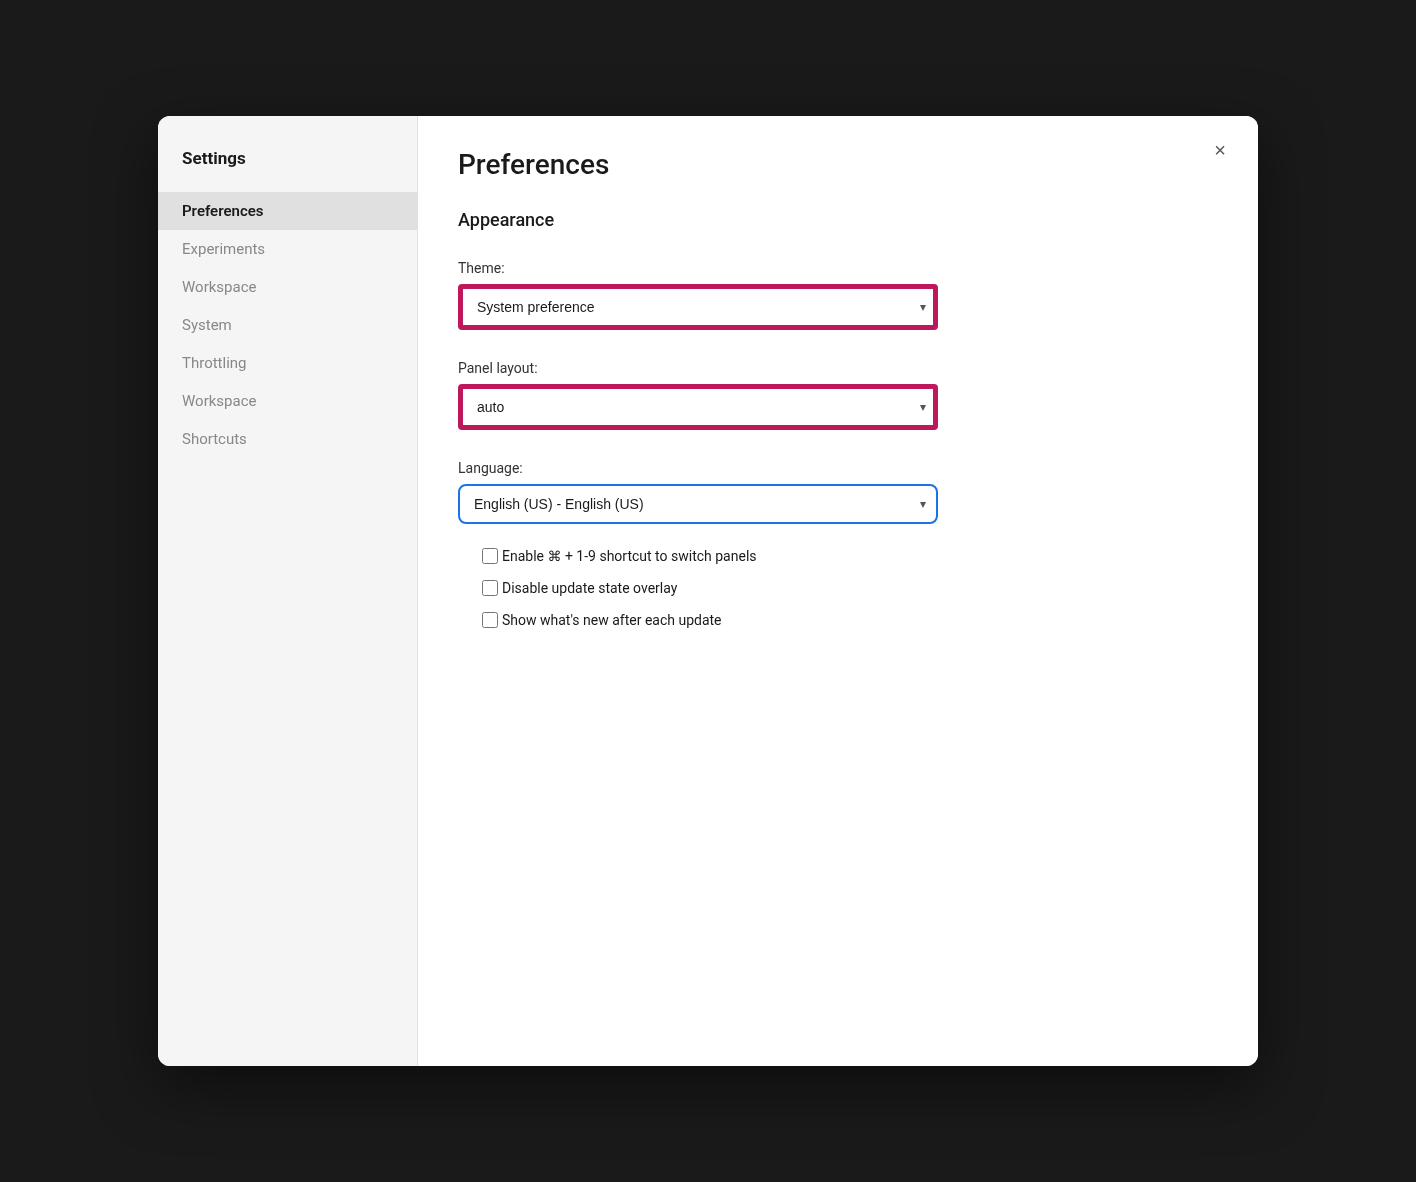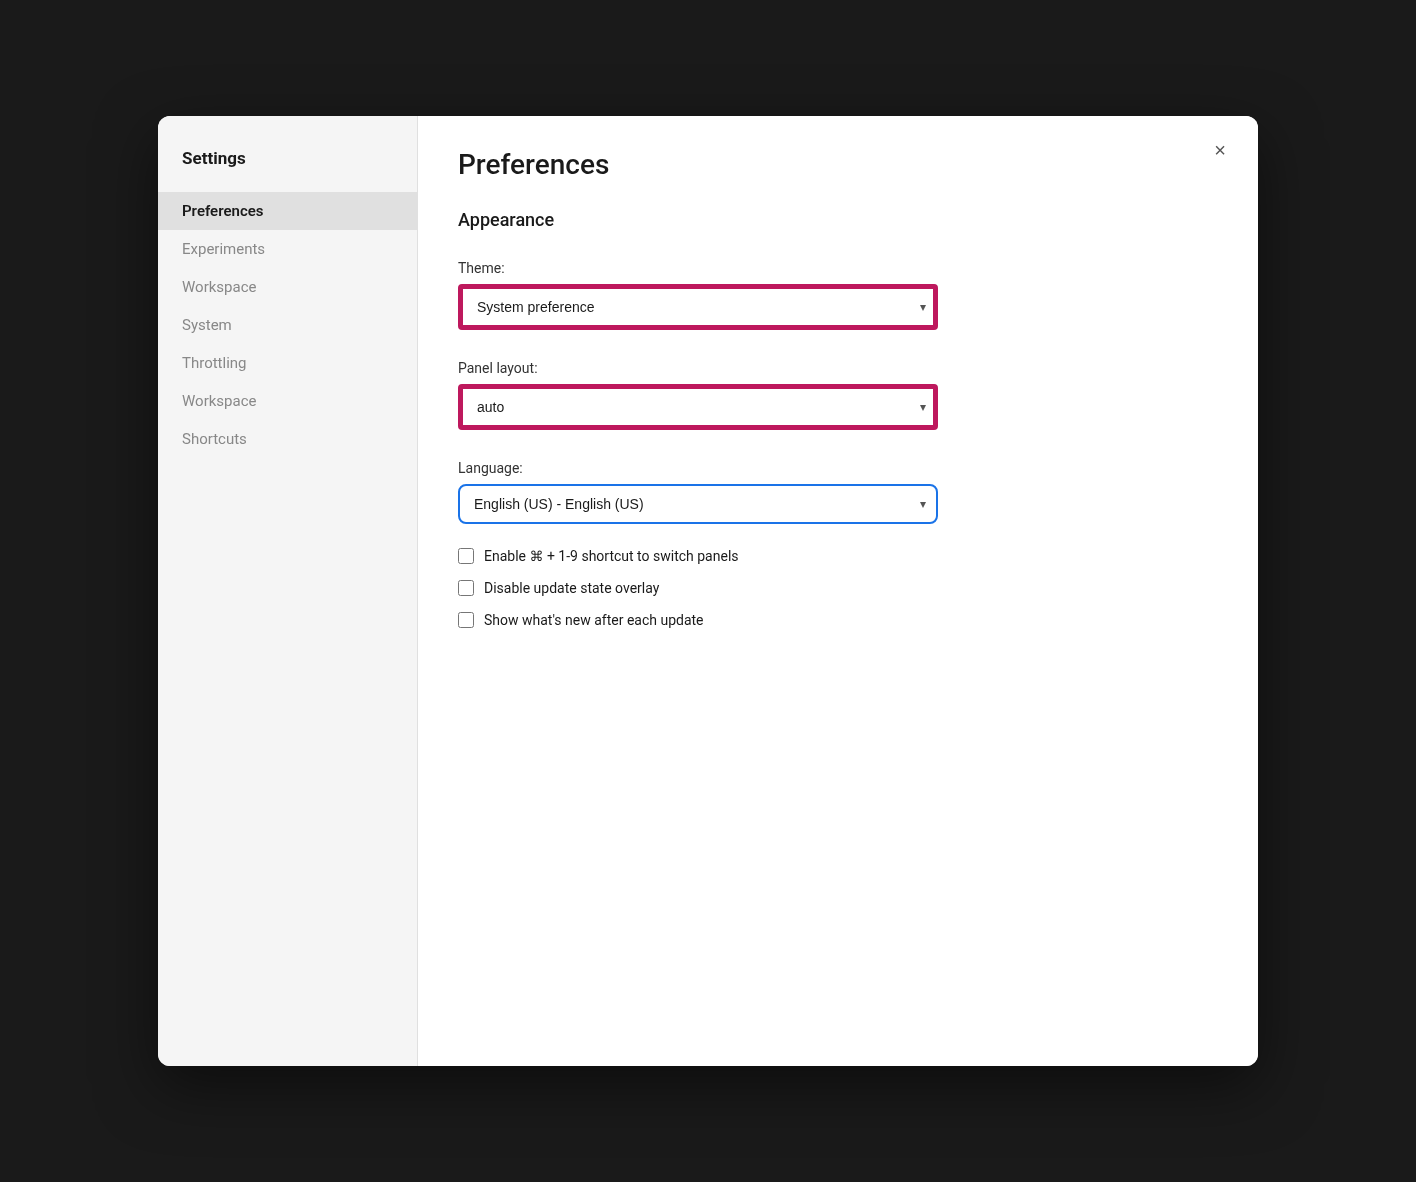--- a/index.html
+++ b/index.html
@@ -188,24 +188,25 @@
     .checkbox-group {
       display: flex;
       flex-direction: column;
       gap: 16px;
       margin-top: 8px;
     }
 
     .checkbox-item {
       display: flex;
       align-items: center;
-      gap: 10px;
+      gap: 4px;
       font-size: 14px;
       color: #1a1a1a;
       cursor: pointer;
+      margin-left: 24px;
     }
 
     .checkbox-item input[type="checkbox"] {
       width: 16px;
       height: 16px;
       cursor: pointer;
       accent-color: #1a73e8;
       flex-shrink: 0;
     }
 

